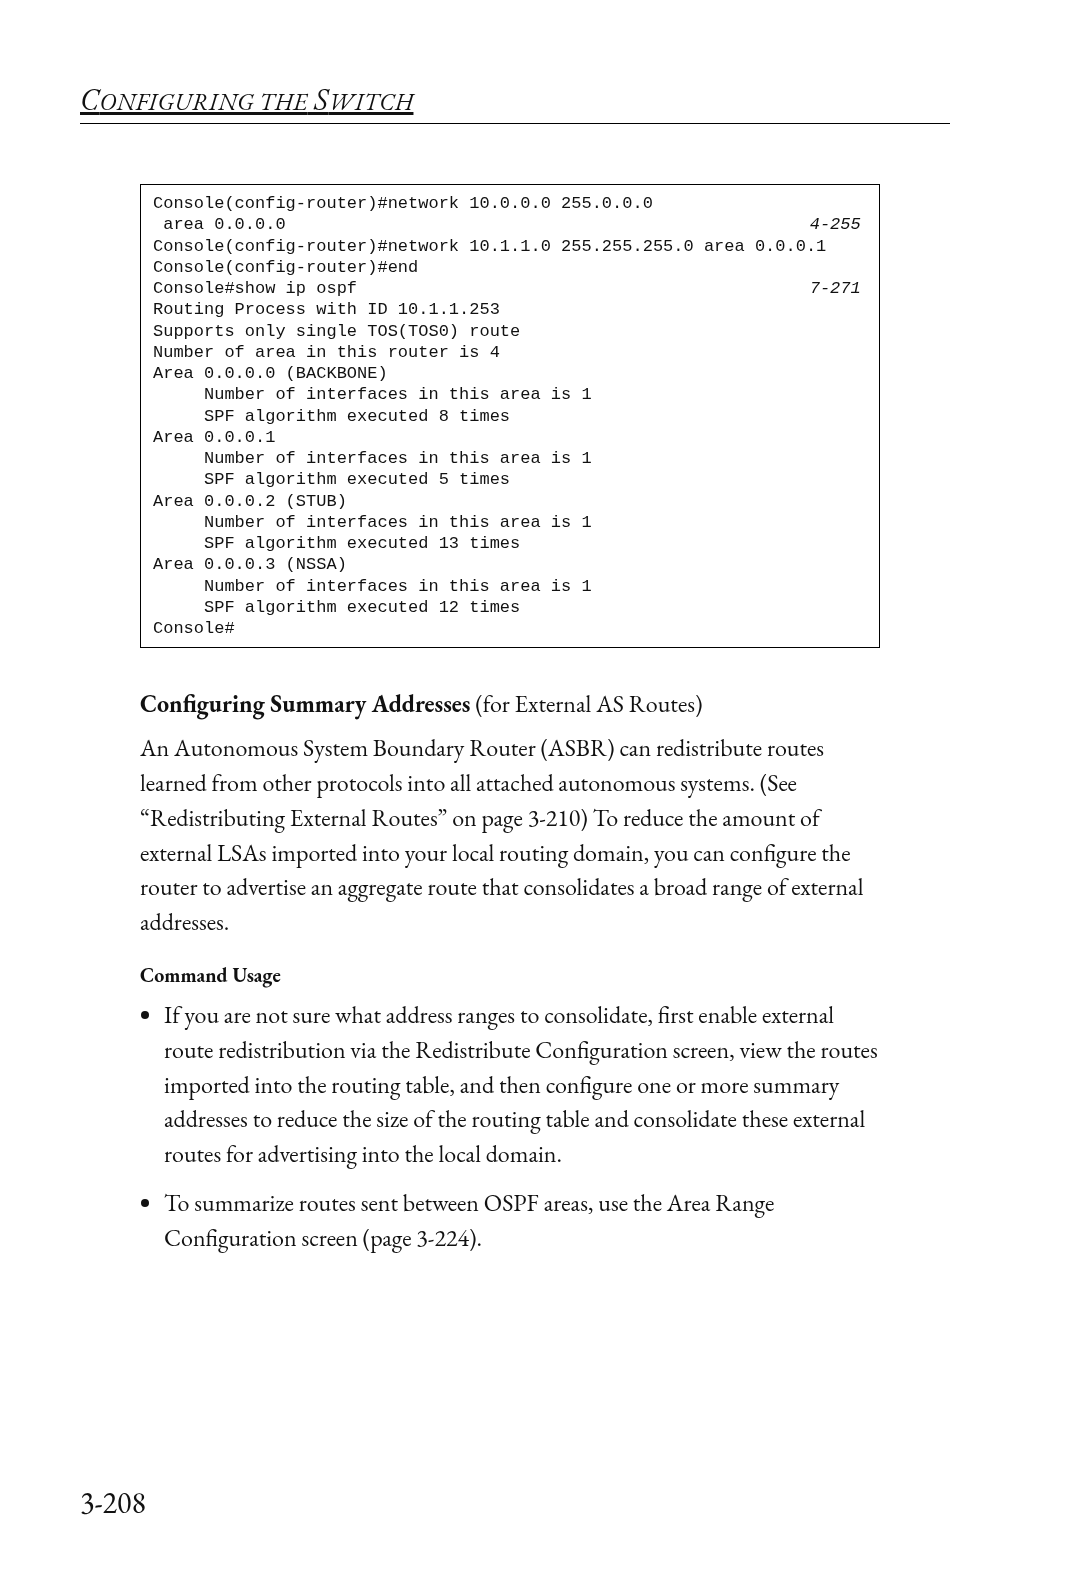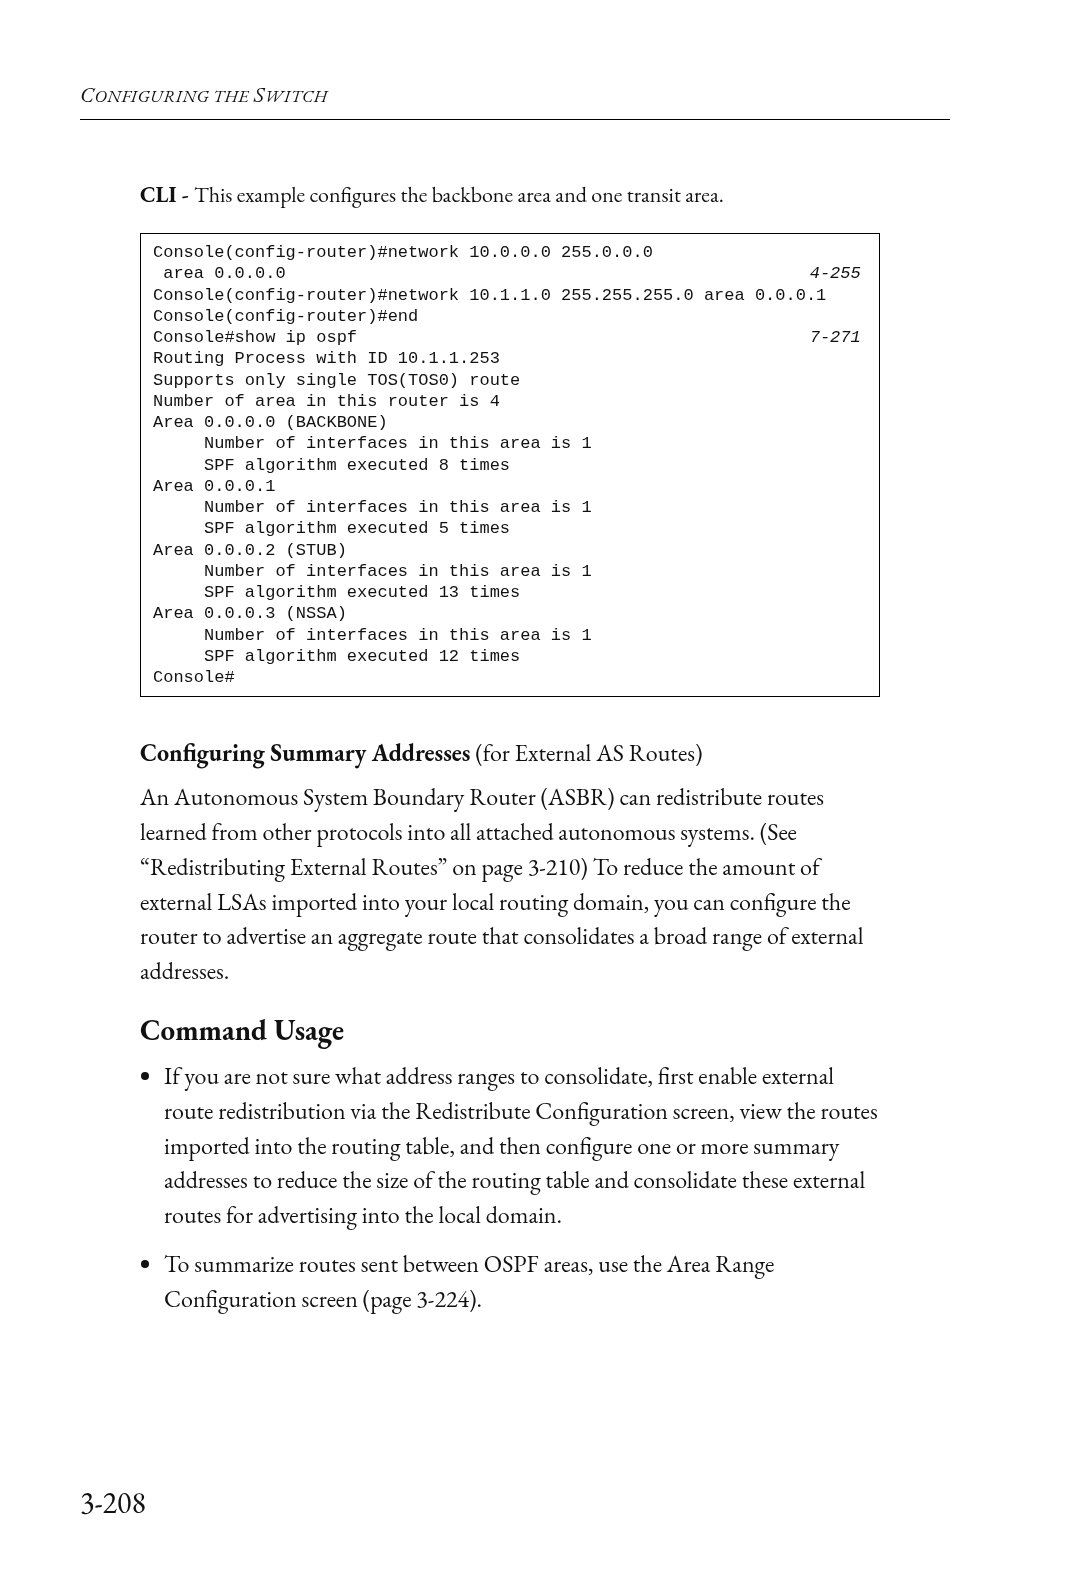--- a/index.html
+++ b/index.html
@@ -13,25 +13,26 @@
   .page {
     position: relative;
     width: 1080px;
     height: 1570px;
     box-sizing: border-box;
     padding: 80px 130px 60px 80px;
   }
   .running-header {
     font-variant: small-caps;
     font-style: italic;
-    font-size: 22px;
+    font-size: 30px;
     letter-spacing: 0.5px;
     border-bottom: 1px solid #000;
-    padding-bottom: 10px;
+    padding-bottom: 4px;
     margin-bottom: 60px;
+    text-decoration: underline;
   }
   .content {
     margin-left: 60px;  
     width: 740px;
   }
   p.intro {
     font-size: 22px;
     margin: 0 0 24px 0;
   }
   p.intro .lead-bold { font-weight: bold; }
@@ -55,21 +56,21 @@
   }
   h2.section .subtitle {
     font-weight: normal;
   }
   p.body {
     font-size: 24px;
     line-height: 1.45;
     margin: 0 16px 22px 0;
   }
   h3.subhead {
-    font-size: 29px;
+    font-size: 20px;
     font-weight: bold;
     margin: 0 0 10px 0;
   }
   ul.bullets {
     margin: 0;
     padding-left: 24px;
     font-size: 24px;
     line-height: 1.45;
   }
   ul.bullets li {
@@ -86,23 +87,20 @@
 <body>
 
 <div class="page">
 
   <div class="running-header">
     C<span style="font-size:80%;">ONFIGURING THE</span> S<span style="font-size:80%;">WITCH</span>
   </div>
 
   <div class="content">
 
-    <p class="intro">
-      <span class="lead-bold">CLI - </span><span>This example configures the backbone area and one transit area.</span>
-    </p>
 
     <div id="code-box" class="code-box">Console(config-router)#network 10.0.0.0 255.0.0.0
  area 0.0.0.0                                                  <span class="ref">4-255</span>
 Console(config-router)#network 10.1.1.0 255.255.255.0 area 0.0.0.1
 Console(config-router)#end
 Console#show ip ospf                                           <span class="ref">7-271</span>
 Routing Process with ID 10.1.1.253
 Supports only single TOS(TOS0) route
 Number of area in this router is 4
 Area 0.0.0.0 (BACKBONE)

